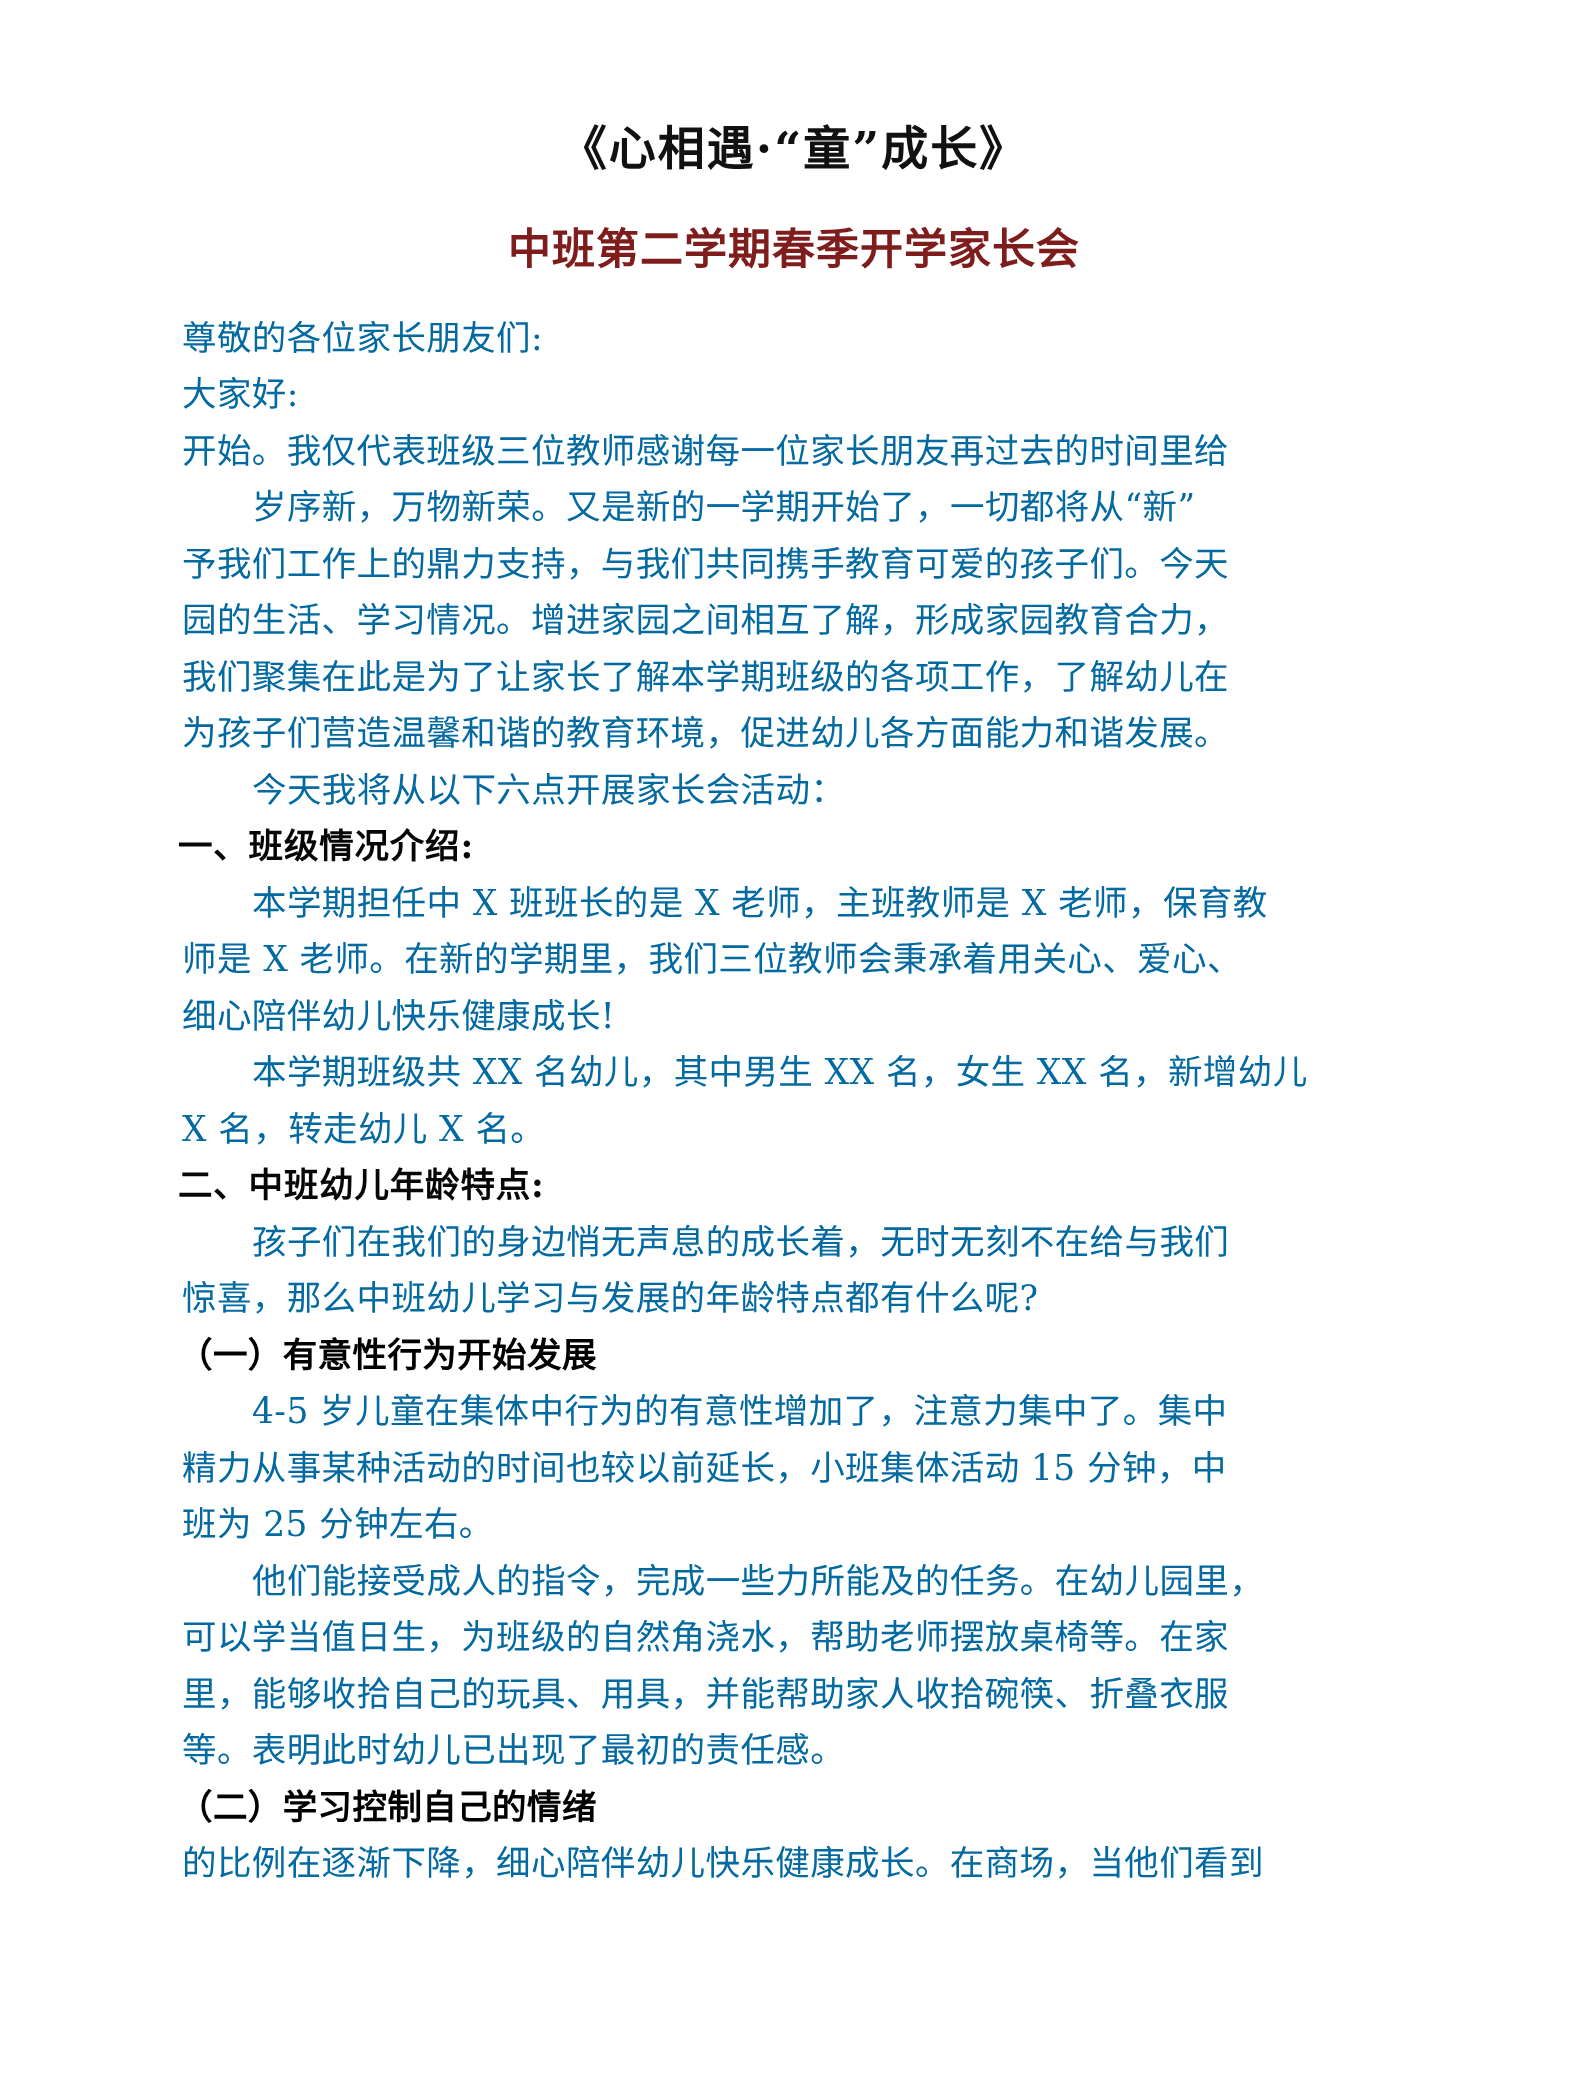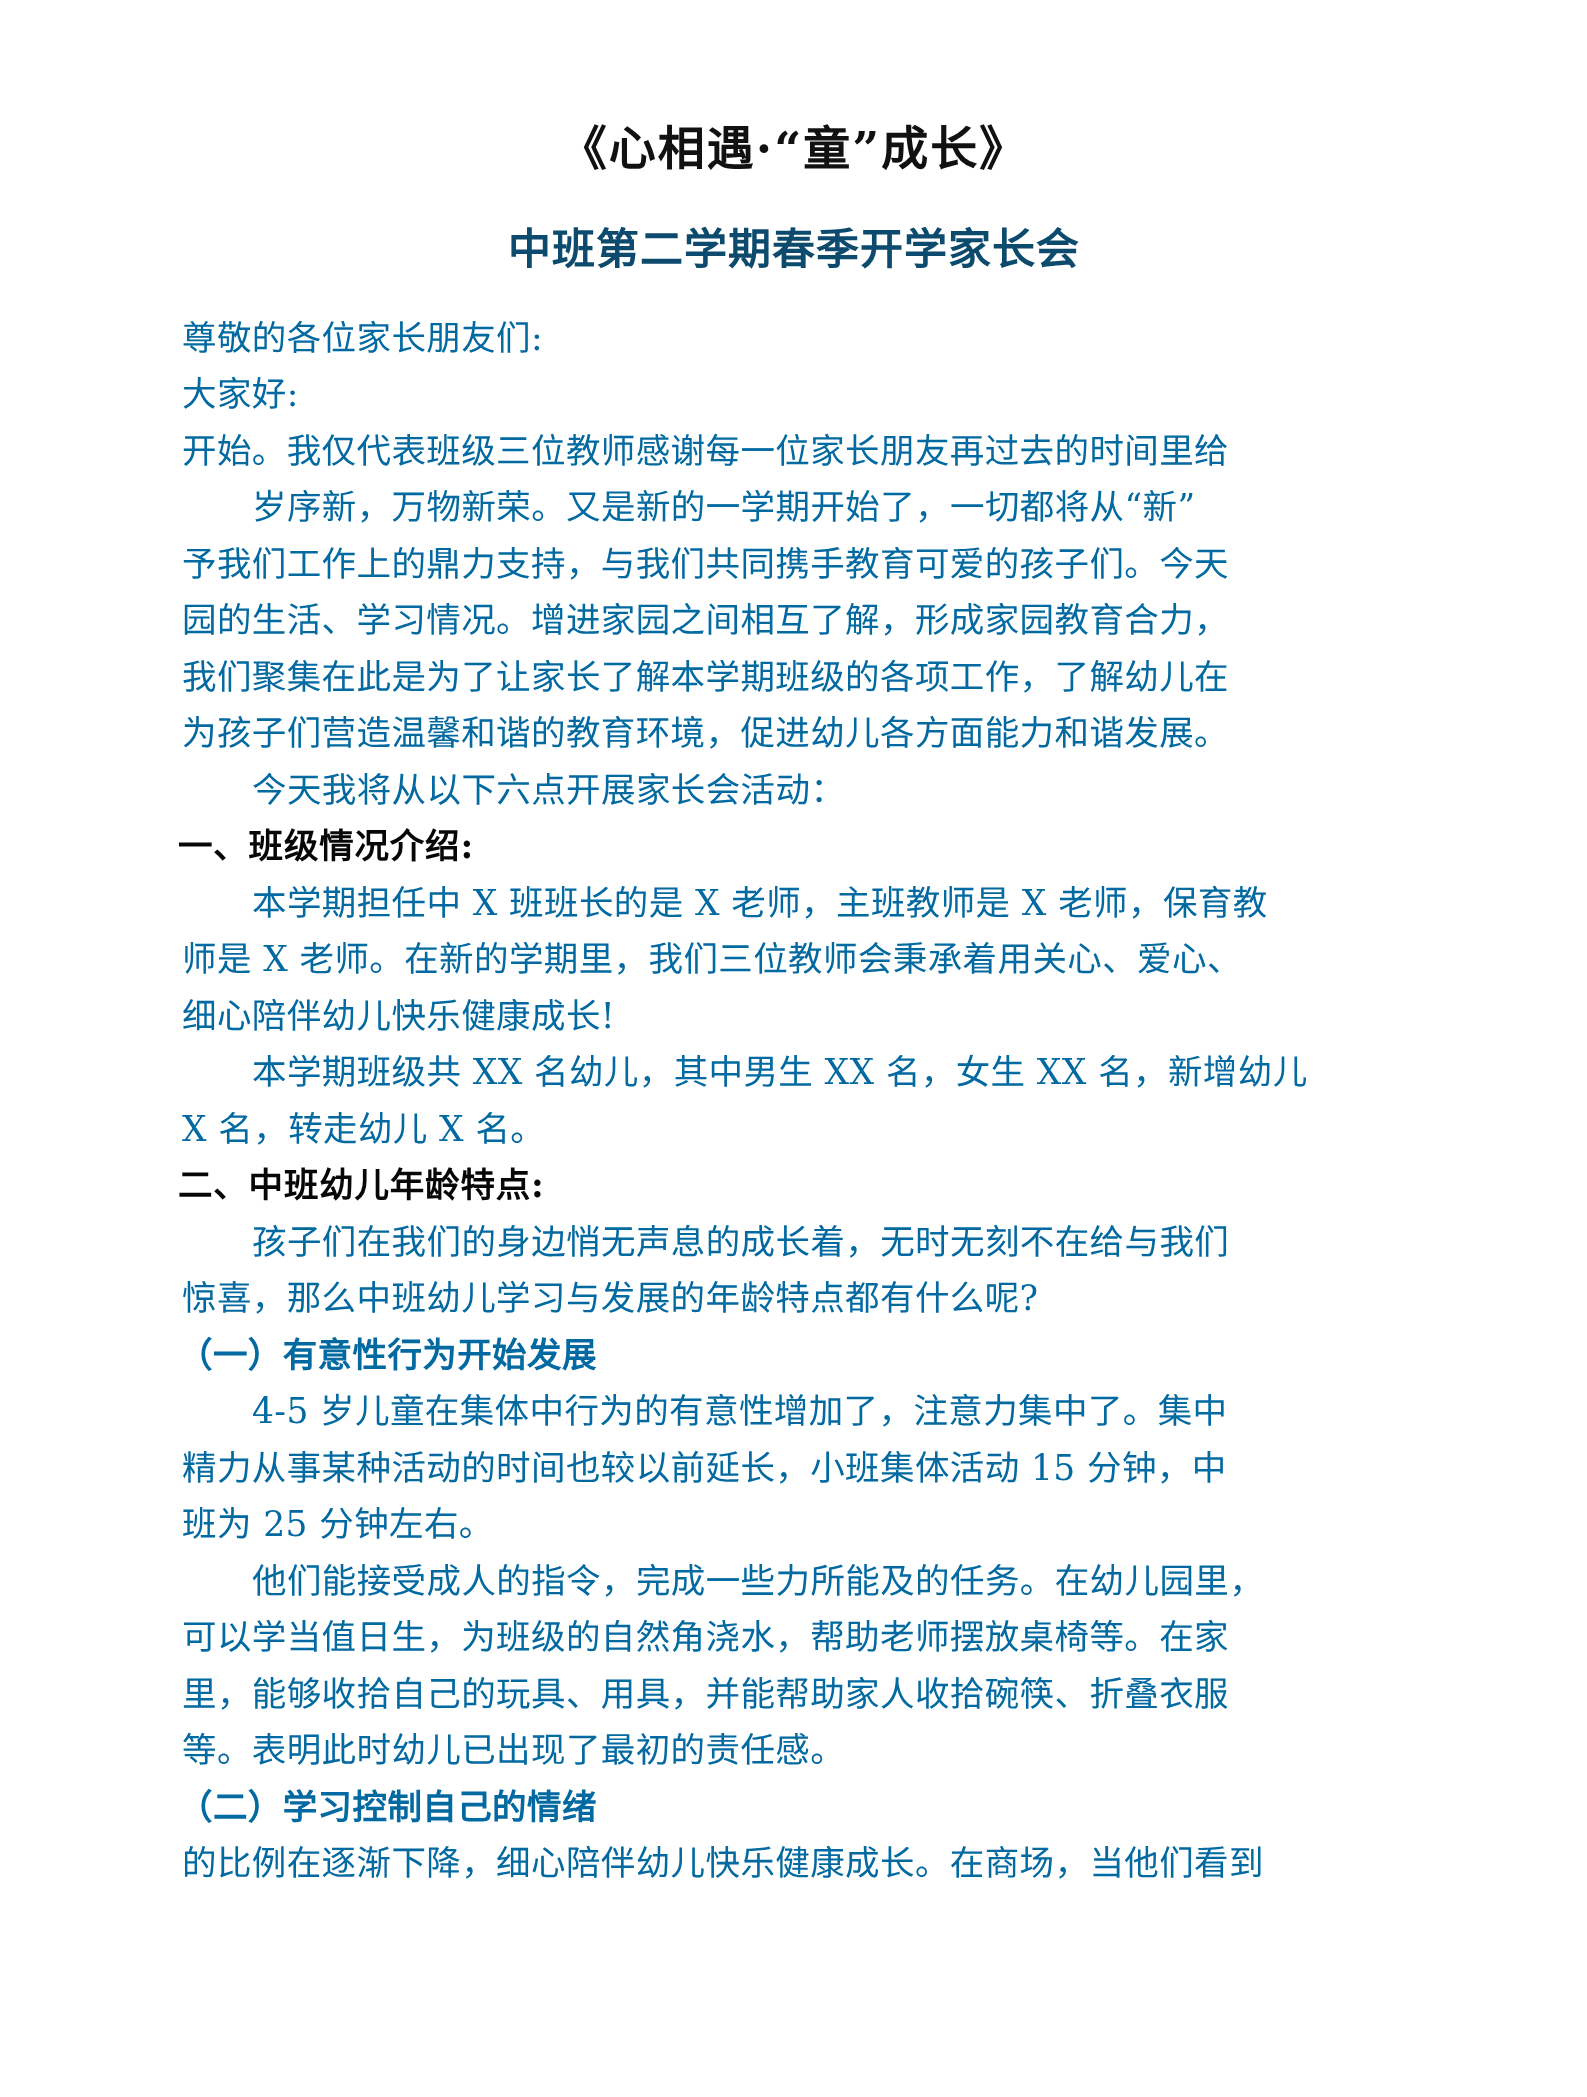--- a/index.html
+++ b/index.html
@@ -43,21 +43,21 @@
     color: #111111;
   }
   .doc-subtitle {
     font-family: "DejaVu Serif", "Liberation Serif", serif;
     font-size: 43px;
     font-weight: 700;
     text-align: center;
     letter-spacing: 1px;
     line-height: 1.30;
     margin: 42px 0 0 0;
-    color: #0c4a6e;
+    color: #7f1d1d;
   }
   
   .body-block {
     margin-top: 34px;
   }
   p.line {
     margin: 4px;
     font-size: 34.5px;
     line-height: 52.5px;
     letter-spacing: 0.4px;
@@ -75,21 +75,21 @@
     color: #070707;
     white-space: pre;
     font-family: "DejaVu Serif", "Liberation Serif", serif;
   }
   p.subheading {
     margin: 0;
     font-size: 34.5px;
     line-height: 52.5px;
     font-weight: 700;
     letter-spacing: 0.4px;
-    color: #0369a1;
+    color: #000000;
     white-space: pre;
     font-family: "DejaVu Serif", "Liberation Serif", serif;
   }
   .indent2 { padding-left: 70px; }
 </style>
 </head>
 <body>
 
 <div class="page">
   <div class="content">

